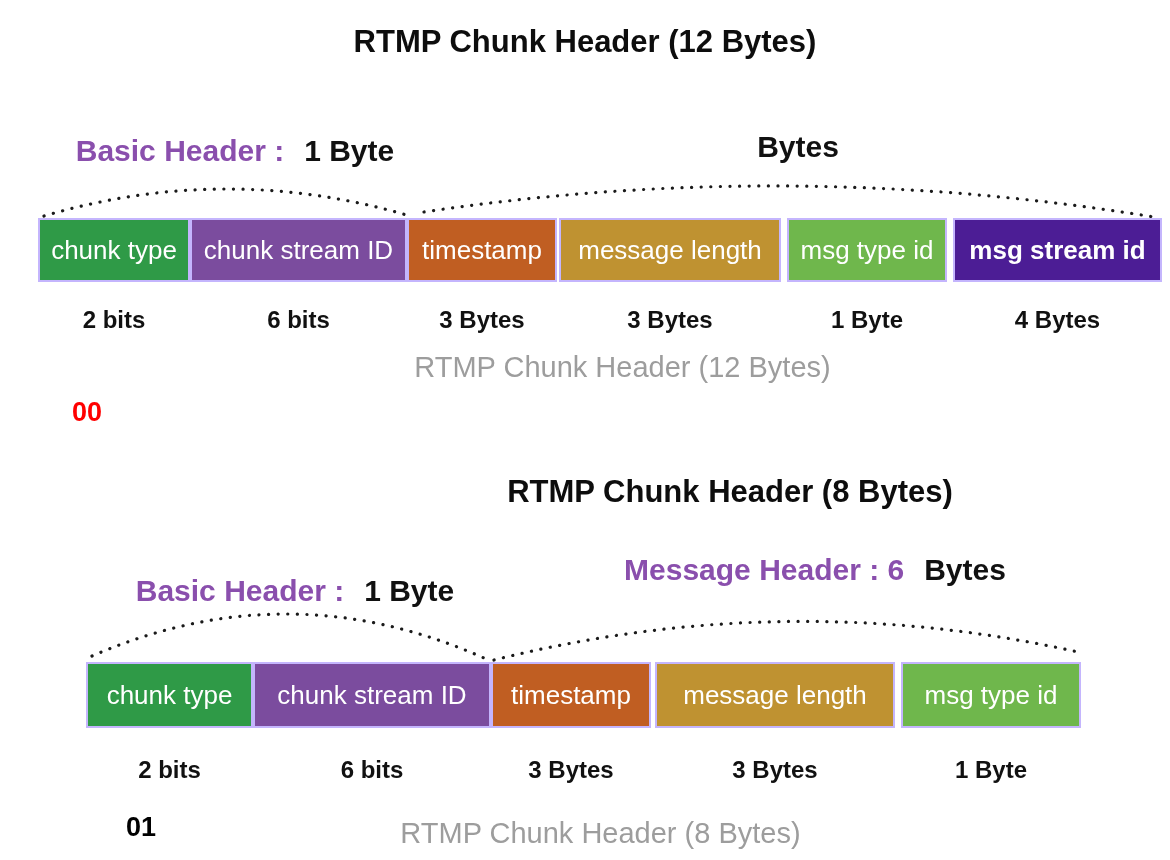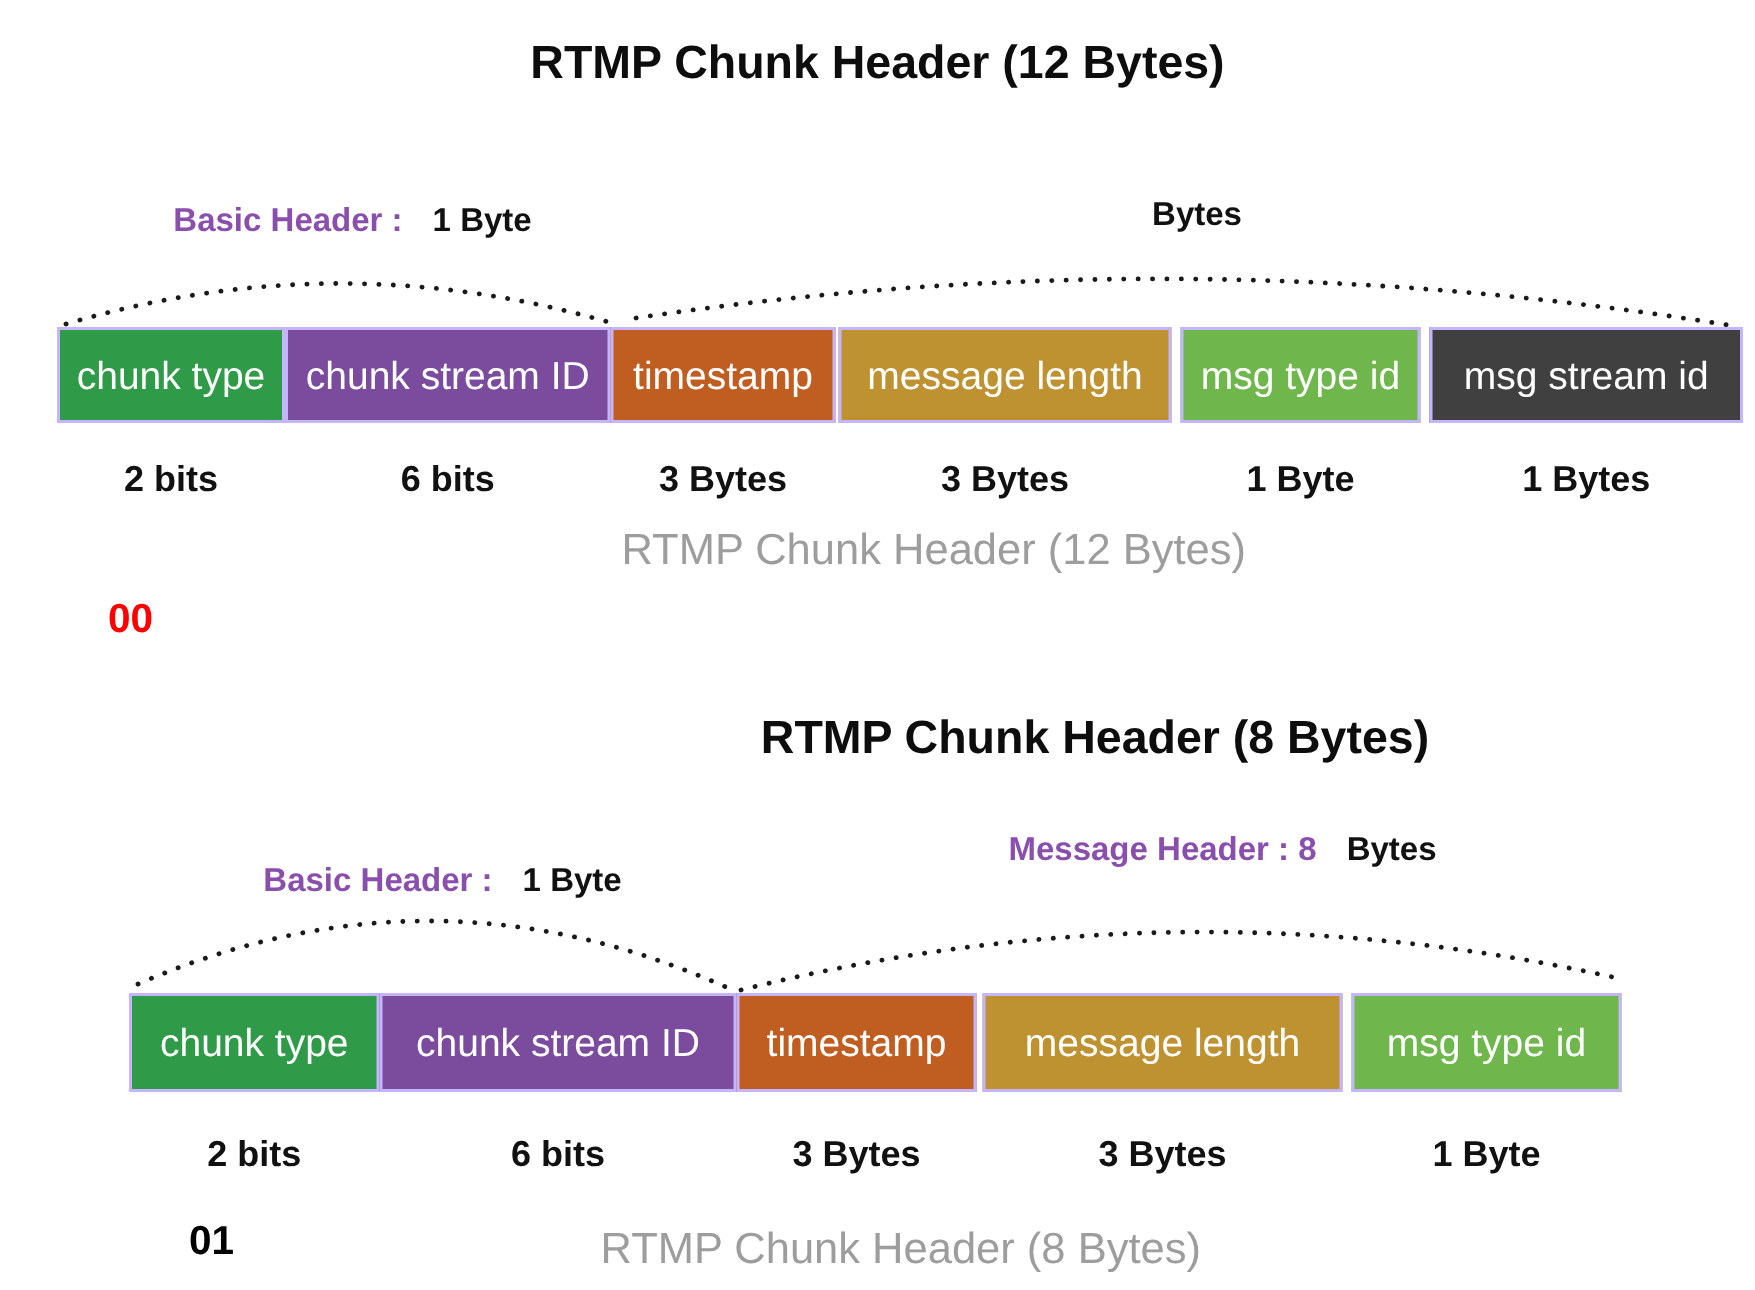--- a/index.html
+++ b/index.html
@@ -37,21 +37,21 @@
     letter-spacing: 0px;
   }
   .t1 { top: 24px; left: 0; width: 1170px; }
   .t2 { top: 474px; left: 290px; width: 880px; }
   .arc-label {
     position: absolute;
     display: flex;
     justify-content: center;
     gap: 20px;
     font-weight: bold;
-    font-size: 22px;
+    font-size: 30px;
     color: #111111;
     white-space: nowrap;
   }
   .bh1 { top: 134px; left: 40px;  width: 390px; }
   .mh1 { top: 130px; left: 498px; width: 600px; }
   .bh2 { top: 574px; left: 95px;  width: 400px; }
   .mh2 { top: 553px; left: 515px; width: 600px; }
   .seg {
     position: absolute;
     height: 64px;
@@ -127,41 +127,41 @@
     <div class="arc-label mh1">
       <span>Bytes</span>
     </div>
 
     <div class="row1">
       <div class="seg r1a" style="background-color: rgb(47, 154, 71);">chunk type</div>
       <div class="seg r1b" style="background-color: rgb(123, 76, 158);">chunk stream ID</div>
       <div class="seg r1c" style="background-color: rgb(192, 94, 34);">timestamp</div>
       <div class="seg r1d" style="background-color: rgb(191, 146, 49);">message length</div>
       <div class="seg r1e" style="background-color: rgb(111, 183, 76);">msg type id</div>
-      <div class="seg r1f" style="background-color: #404040;">msg stream id</div>
+      <div class="seg r1f" style="background-color: #4c1d95; font-weight: bold;">msg stream id</div>
     </div>
 
     <div class="sz1">
       <div class="size-label r1a">2 bits</div>
       <div class="size-label r1b">6 bits</div>
       <div class="size-label r1c">3 Bytes</div>
       <div class="size-label r1d">3 Bytes</div>
       <div class="size-label r1e">1 Byte</div>
-      <div class="size-label r1f">1 Bytes</div>
+      <div class="size-label r1f">4 Bytes</div>
     </div>
 
     <div class="value v1" style="color: rgb(255, 0, 0); margin-top: 48px;">00</div>
     <div class="caption c1" style="color: rgb(157, 157, 157);">RTMP Chunk Header (12 Bytes)</div>
   </section>
 
   <section>
     <div class="title t2">RTMP Chunk Header (8 Bytes)</div>
 
     <div class="arc-label mh2">
-      <span style="color: rgb(138, 79, 173);">Message Header : 8</span>
+      <span style="color: rgb(138, 79, 173);">Message Header : 6</span>
       <span>Bytes</span>
     </div>
     <div class="arc-label bh2">
       <span style="color: rgb(138, 79, 173);">Basic Header :</span>
       <span>1 Byte</span>
     </div>
 
     <div class="row2">
       <div class="seg r2a" style="background-color: rgb(47, 154, 71);">chunk type</div>
       <div class="seg r2b" style="background-color: rgb(123, 76, 158);">chunk stream ID</div>

